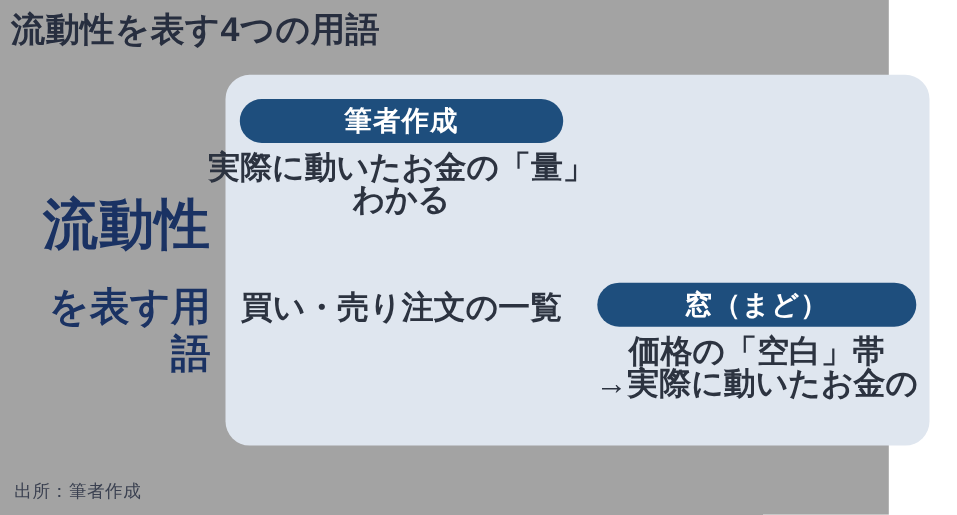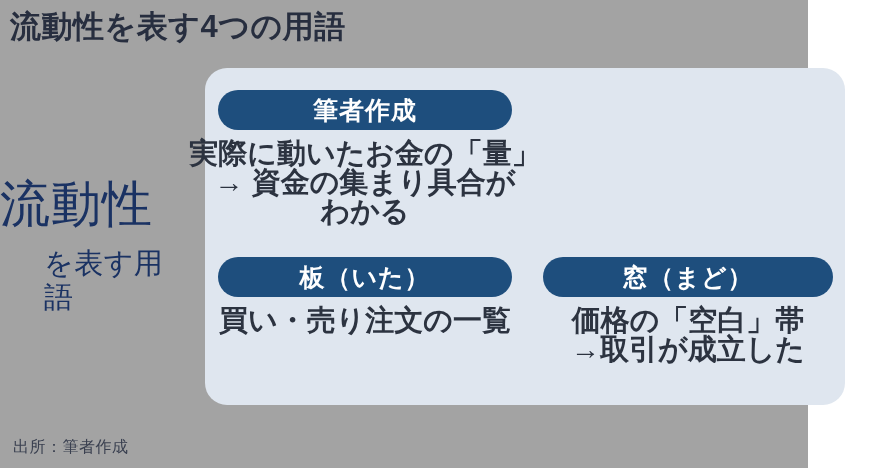--- a/index.html
+++ b/index.html
@@ -22,26 +22,26 @@
   .page-title {
     position: absolute; left: 10px; top: 6px;
     font-size: 31px; font-weight: bold;
     color: var(--title-text, #272e3f);
     letter-spacing: 0.5px;
     white-space: nowrap;
   }
 
   .left-label {
     position: absolute; left: 0; top: 176px; width: 192px;
-    text-align: left;
+    text-align: right;
     color: var(--left-text, #1a3263);
-    font-weight: normal;
+    font-weight: bold;
   }
   .left-label .big { font-size: 50px; line-height: 1.15; letter-spacing: 1px; }
-  .left-label .sub { font-size: 29px; line-height: 1.2; margin-top: 12px; letter-spacing: 0.5px; padding-left: 44px; }
+  .left-label .sub { font-size: 36px; line-height: 1.2; margin-top: 23px; letter-spacing: 0.5px; padding-left: 44px; }
 
   .panel {
     position: absolute; left: 205px; top: 68px;
     width: 640px; height: 337px;
     background: var(--panel-bg, #dfe6ef);
     border-radius: 22px;
   }
 
   .card { position: absolute; display: flex; flex-direction: column; align-items: center; }
   .card.c0 { left: 13px;  top: 22px;  width: 294px; }
@@ -87,40 +87,38 @@
     <div class="big">流動性</div>
     <div class="sub">を表す用語</div>
   </div>
 
   <div class="panel">
 
     <div class="card c0">
       <div class="pill">筆者作成</div>
       <div class="card-body">
         <div>実際に動いたお金の「量」</div>
-        <div>→ 資金の集まり具合が</div>
         <div>わかる</div>
       </div>
     </div>
 
     <div class="card c1">
     </div>
 
     <div class="card c2">
-      <div class="pill">板（いた）</div>
       <div class="card-body">
         <div>買い・売り注文の一覧</div>
       </div>
     </div>
 
     <div class="card c3">
       <div class="pill">窓（まど）</div>
       <div class="card-body">
         <div>価格の「空白」帯</div>
-        <div>→取引が成立した</div>
+        <div>→実際に動いたお金の</div>
       </div>
     </div>
 
   </div>
 
   <div class="source">出所：筆者作成</div>
 
 </div>
 
 </body></html>

